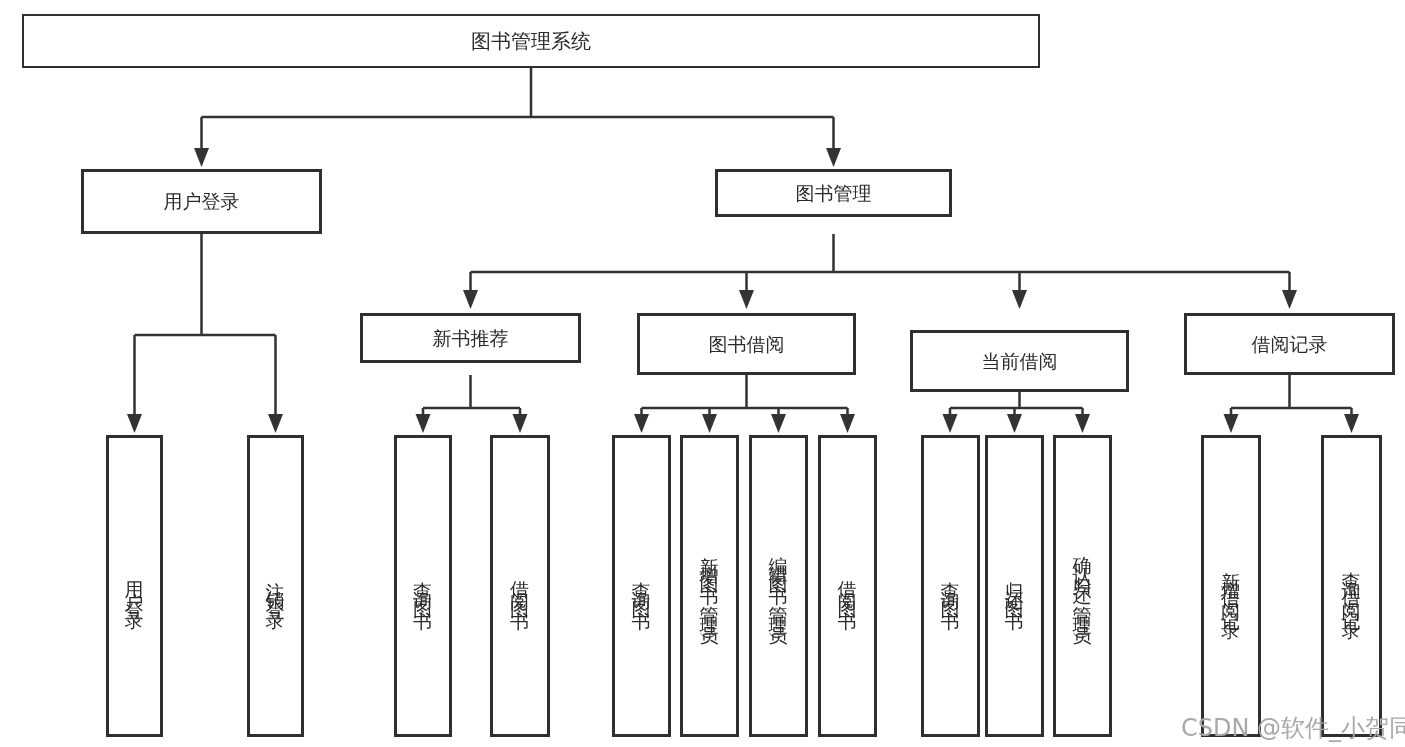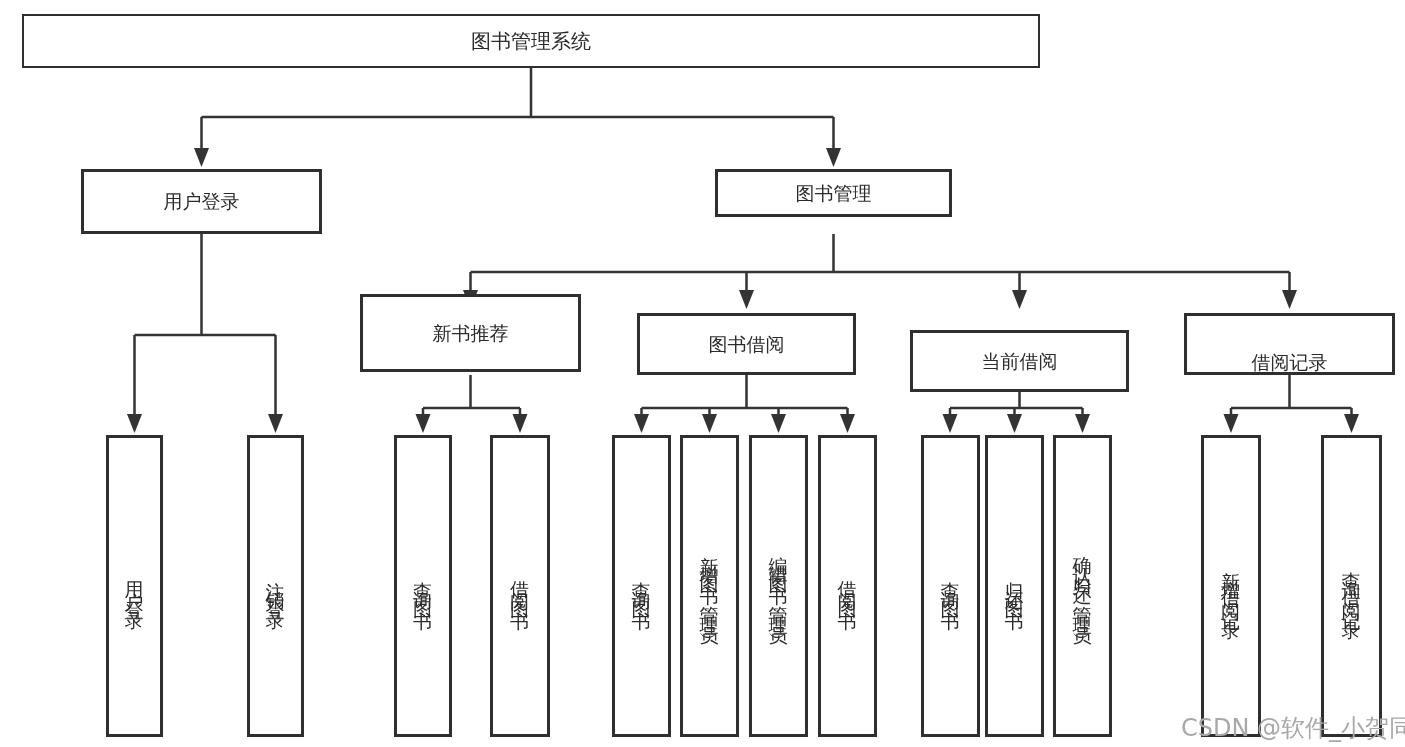--- a/index.html
+++ b/index.html
@@ -96,30 +96,30 @@
     <span>图书管理系统</span>
   </div>
 
   <div class="node" style="left:81px; top:169px; width:241px; height:65px;">
     <span>用户登录</span>
   </div>
   <div class="node" style="left:715px; top:169px; width:237px; height:48px;">
     <span>图书管理</span>
   </div>
 
-  <div class="node" style="left:360px; top:294px; width:221px; height:78px;">
+  <div class="node" style="left:360px; top:313px; width:221px; height:50px;">
     <span>新书推荐</span>
   </div>
   <div class="node" style="left:637px; top:313px; width:219px; height:62px;">
     <span>图书借阅</span>
   </div>
   <div class="node" style="left:910px; top:313px; width:219px; height:62px;margin-top:17px;">
     <span>当前借阅</span>
   </div>
-  <div class="node" style="left:1184px; top:313px; width:211px; height:62px;align-items:flex-end;">
+  <div class="node" style="left:1184px; top:313px; width:211px; height:62px;">
     <span>借阅记录</span>
   </div>
 
   <div class="node leaf" style="left:106px; top:435px; width:57px; height:302px;">
     <span>用户登录</span>
   </div>
   <div class="node leaf" style="left:247px; top:435px; width:57px; height:302px;">
     <span>注销登录</span>
   </div>
 

